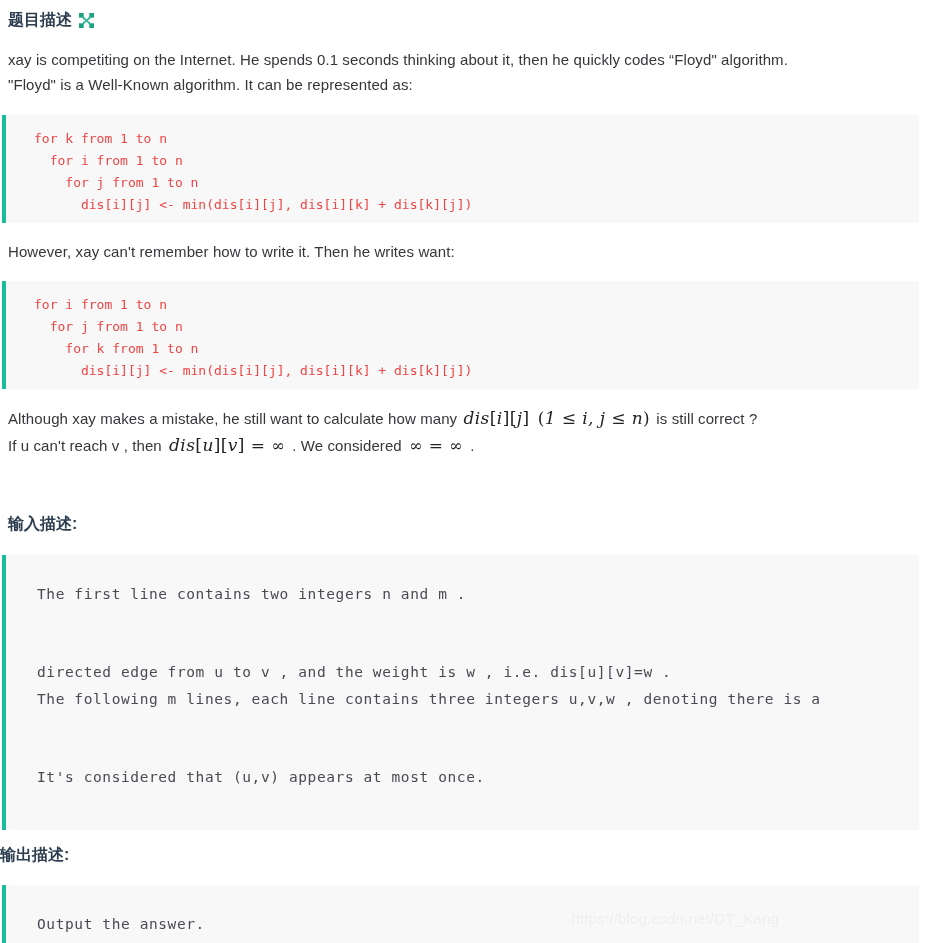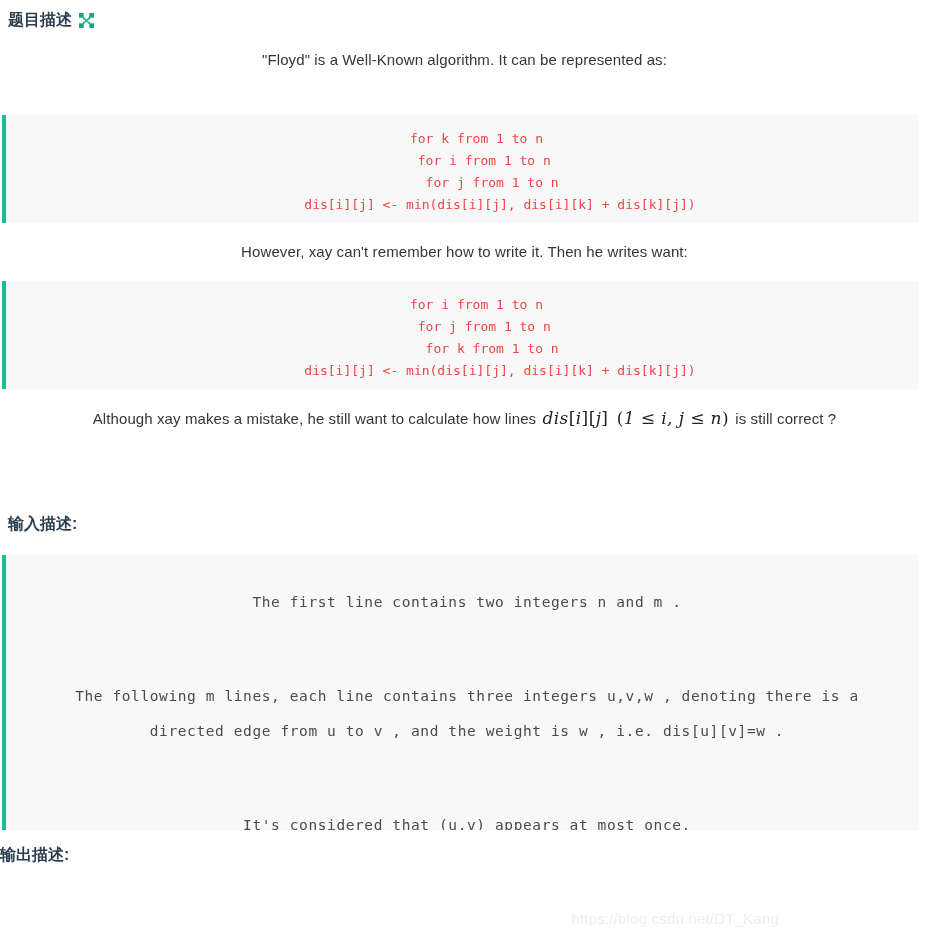--- a/index.html
+++ b/index.html
@@ -16,21 +16,20 @@
     color: #333333;
     -webkit-font-smoothing: antialiased;
   }
 
   .page {
     position: relative;
     width: 787px;
     height: 943px;
     padding: 12px;
     box-sizing: border-box;
-    text-align: center;
   }
 
   
   .section-title {
     font-family: "Liberation Sans", sans-serif;
     font-weight: bold;
     font-size: 16px;
     color: #2c3e50;
     display: flex;
     align-items: center;
@@ -104,21 +103,21 @@
     background: #f8f8f9;
     border-left: 4px solid #1abc9c;
     box-sizing: border-box;
     font-family: "DejaVu Sans Mono", monospace;
     font-size: 14.5px;
     line-height: 19px;
     color: #4a4a52;
     letter-spacing: 0.6px;
     overflow: hidden;
   }
-  .io-panel .ln { margin: 16px; white-space: pre-wrap; }
+  .io-panel .ln { margin: 8px; white-space: pre-wrap; }
   .io-panel .gap { height: 43px; }
 
   
   .watermark {
     position: absolute;
     right: 8px;
     bottom: 16px;
     font-family: "Liberation Sans", sans-serif;
     font-size: 15px;
     color: #eeeeee;
@@ -146,64 +145,75 @@
           <rect x="11" y="11" width="5" height="5"></rect>
         </g>
         <g fill="#22b392">
           <polygon points="4,3 8,7 12,3 12,6 9,8 12,10 12,13 8,9 4,13 4,10 7,8 4,6"></polygon>
         </g>
       </svg>
     </span>
   </div>
 
   <div class="abs para" style="left:8px; top:47px; width:913px;">
+    <div>xay is competiting on the Internet. He spends 0.1 seconds thinking about it, then he quickly codes “Floyd" algorithm.</div>
     <div>"Floyd" is a Well-Known algorithm. It can be represented as:</div>
   </div>
 
   <div class="abs codeblock" style="left:2px; top:115px; width:917px; height:108px; padding:13px 0 0 28px;">for k from 1 to n
   for i from 1 to n
     for j from 1 to n
       dis[i][j] &lt;- min(dis[i][j], dis[i][k] + dis[k][j])</div>
 
   <div class="abs para" style="left:8px; top:239px; width:913px;">However, xay can't remember how to write it. Then he writes want:</div>
 
   <div class="abs codeblock" style="left:2px; top:281px; width:917px; height:108px; padding:13px 0 0 28px;">for i from 1 to n
   for j from 1 to n
     for k from 1 to n
       dis[i][j] &lt;- min(dis[i][j], dis[i][k] + dis[k][j])</div>
 
   <div class="abs" style="left:8px; top:405px; width:913px;">
 
     <div class="para" style="line-height:27px;">
-      <span>Although xay makes a mistake, he still want to calculate how lines</span>
+      <span>Although xay makes a mistake, he still want to calculate how many</span>
       <span class="math" style="font-size:17px; margin:12px 2px;">dis<span class="up">[</span>i<span class="up">]</span><span class="up">[</span>j<span class="up">]</span></span>
       <span class="math" style="font-size:17px; margin:0 2px;"><span class="up">(</span>1 <span class="up">≤</span> i, j <span class="up">≤</span> n<span class="up">)</span></span>
       <span>is still correct ?</span>
     </div>
 
+    <div class="para" style="line-height:27px;">
+      <span>If u can't reach v , then</span>
+      <span class="math" style="font-size:17px; margin:0 3px;">dis<span class="up">[</span>u<span class="up">]</span><span class="up">[</span>v<span class="up">]</span> <span class="up">=</span> <span class="inf">∞</span></span>
+      <span>. We considered</span>
+      <span class="math" style="font-size:17px; margin:0 3px;"><span class="inf">∞</span> <span class="up">=</span> <span class="inf">∞</span></span>
+      <span>.</span>
+    </div>
   </div>
 
   <div class="abs section-title" style="left:8px; top:514px;">
     <span class="label">输入描述:</span>
   </div>
 
   <div class="abs io-panel" style="left:2px; top:555px; width:917px; height:275px; padding:22px 14px 0 23px;">
     <p class="ln">The first line contains two integers n and m .</p>
     <div class="gap"></div>
+    <p class="ln">directed edge from u to v , and the weight is w , i.e. dis[u][v]=w .</p>
     <p class="ln">The following m lines, each line contains three integers u,v,w , denoting there is a</p>
-    <p class="ln">directed edge from u to v , and the weight is w , i.e. dis[u][v]=w .</p>
     <div class="gap"></div>
     <p class="ln">It's considered that (u,v) appears at most once.</p>
     <div class="gap"></div>
     <p class="ln">
       <span>It's guaranteed</span>
       <span class="mathbig" style="margin-left:6px;">n <span class="num">≤</span> <span class="num">2000</span>, m <span class="num">≤</span> <span class="num">5000</span>, <span class="num">1</span> <span class="num">≤</span> u, v <span class="num">≤</span> n, <span class="num">0</span> <span class="num">≤</span> w <span class="num">≤</span> <span class="num">10</span><sup>4</sup></span>
     </p>
   </div>
 
   <div class="abs section-title" style="left:0; top:845px;">
     <span class="label">输出描述:</span>
   </div>
 
+  <div class="abs io-panel" style="left:2px; top:885px; width:917px; height:58px; padding:22px 14px 0 23px;">
+    <p class="ln">Output the answer.</p>
+  </div>
 
   <div class="watermark">https://blog.csdn.net/DT_Kang</div>
 
 </div>
 
 </body></html>

